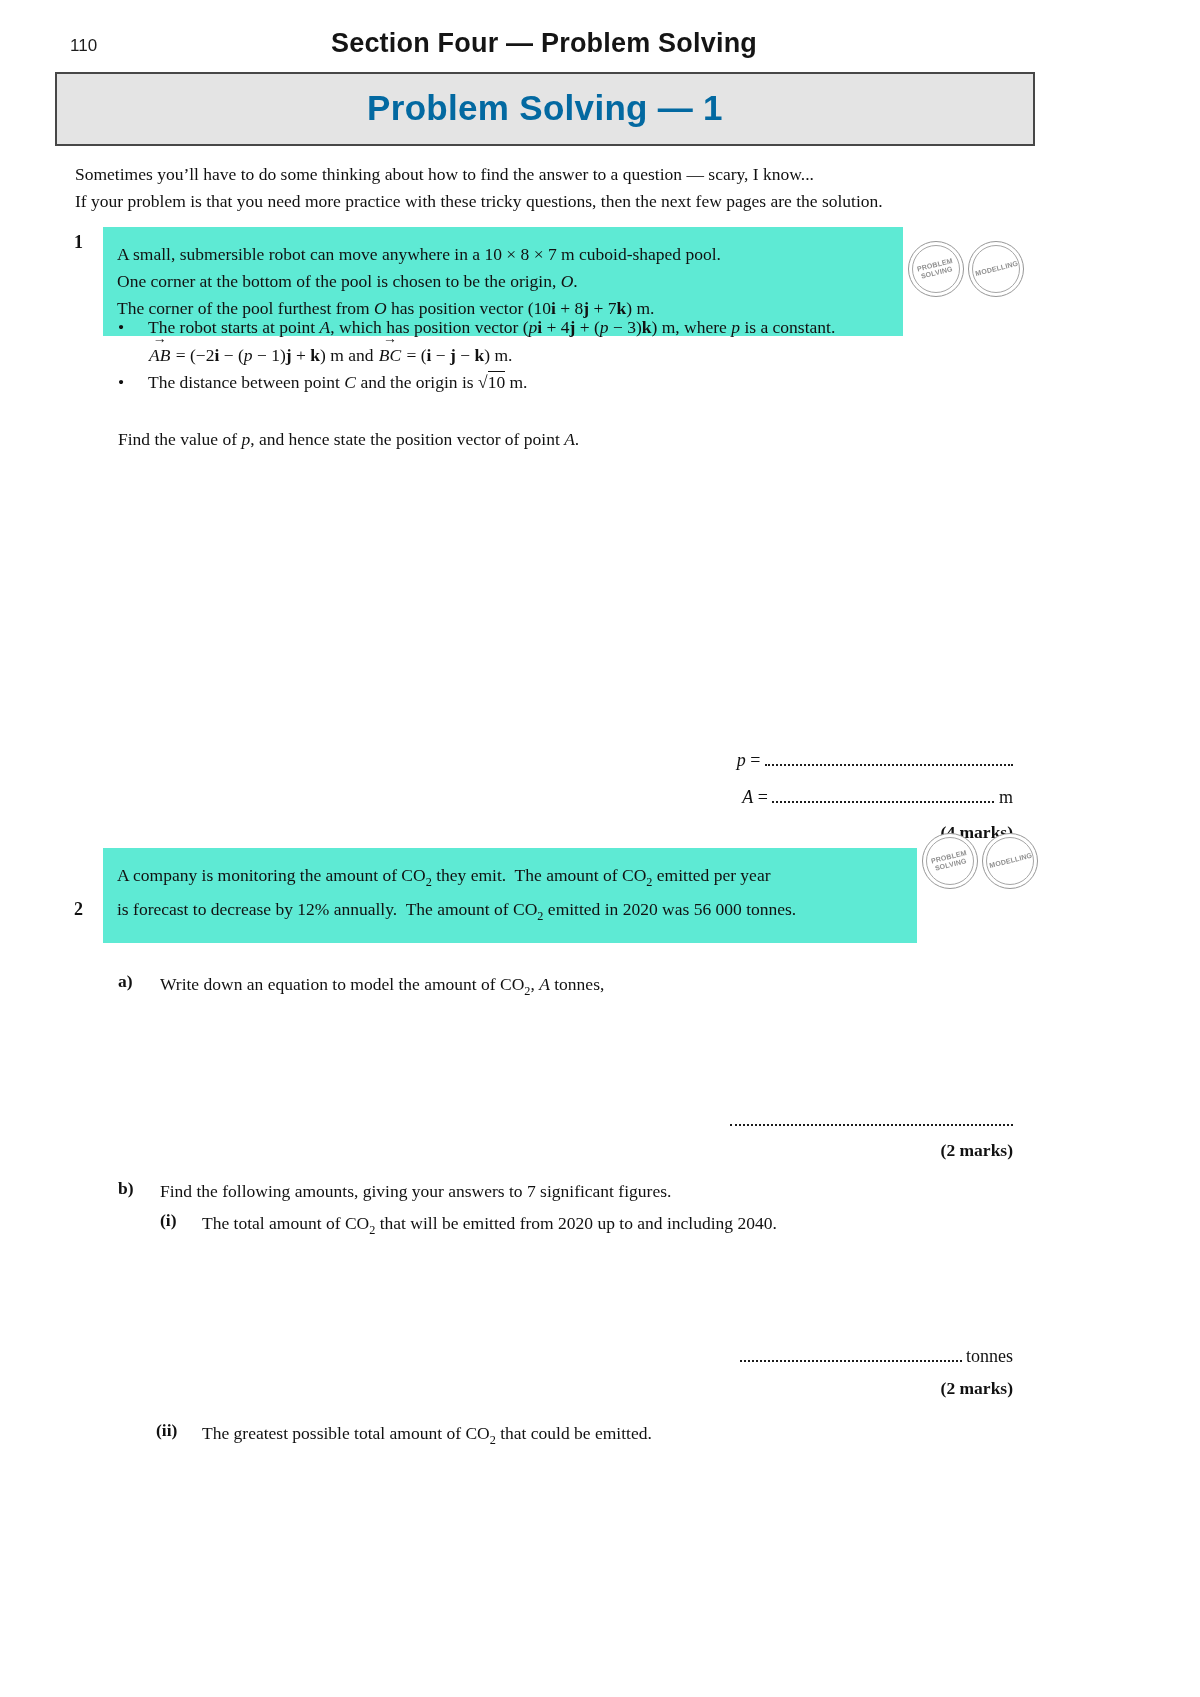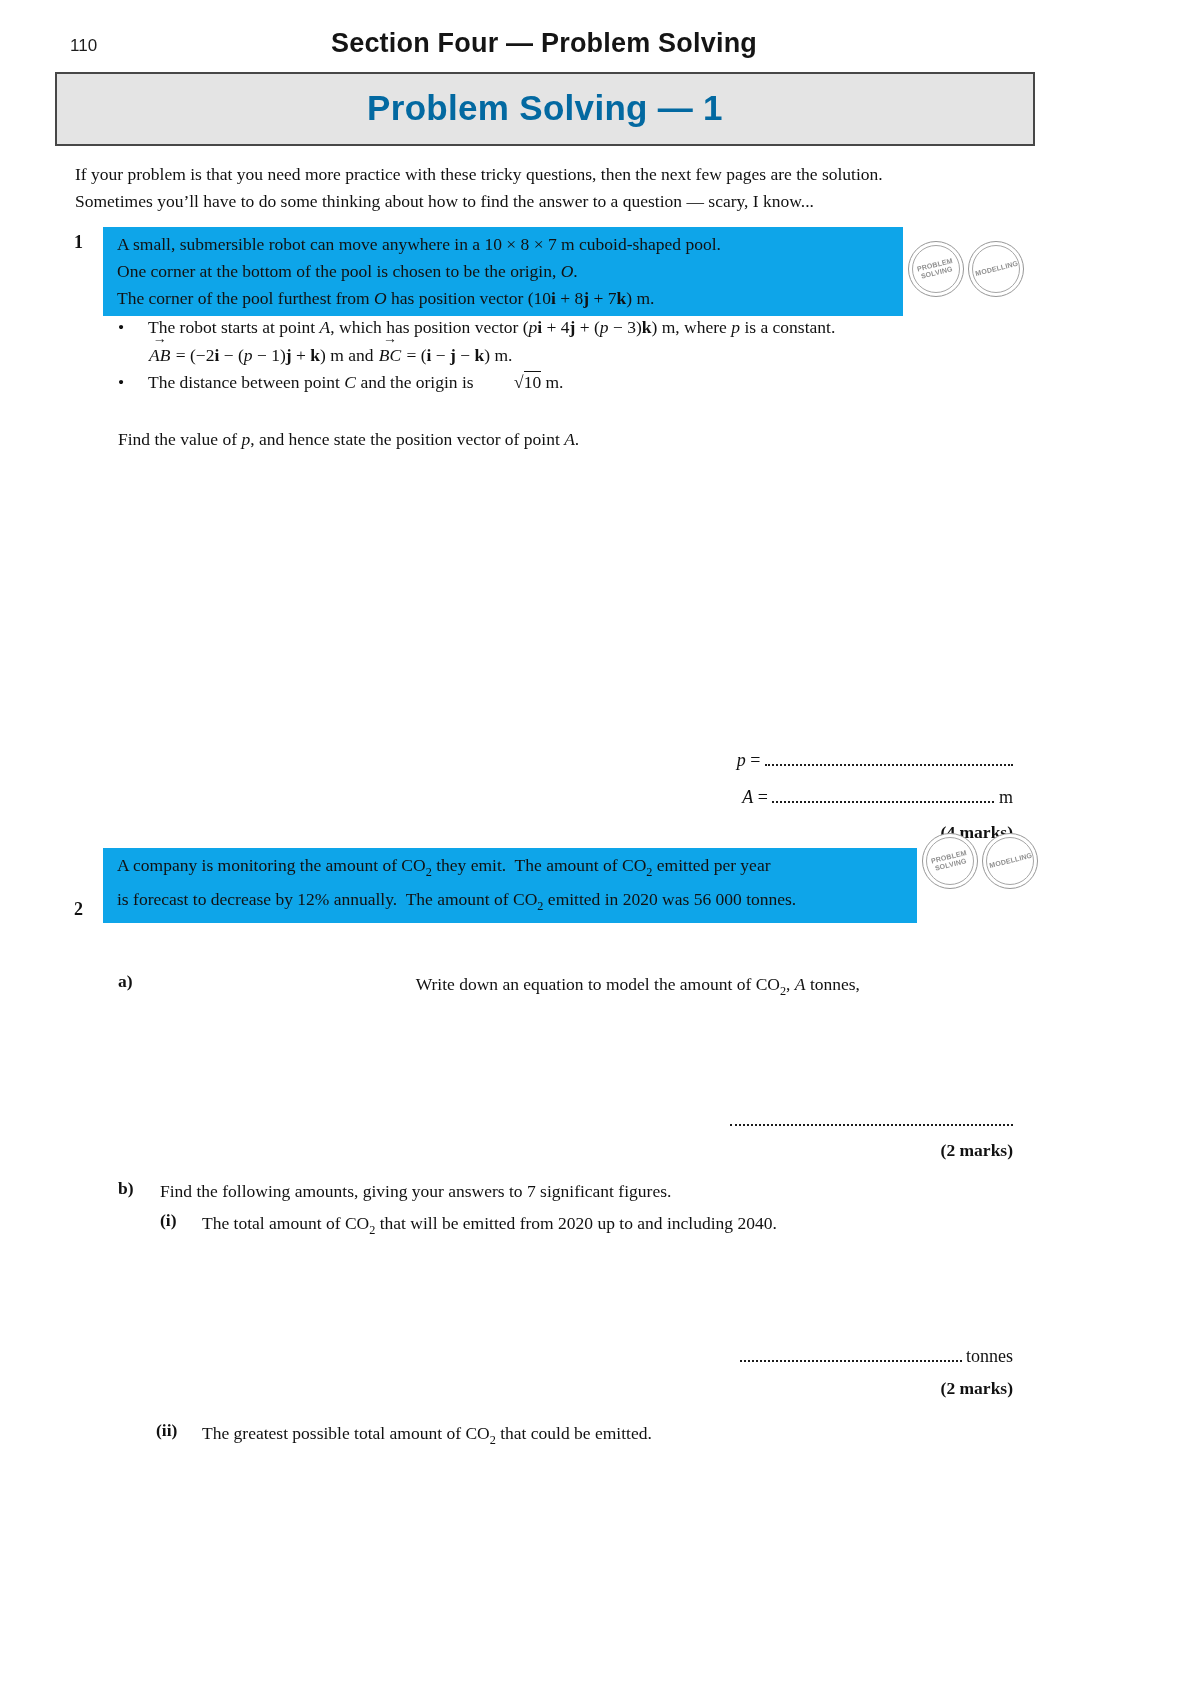--- a/index.html
+++ b/index.html
@@ -21,21 +21,21 @@
   .title-box { left:55px; top:72px; width:976px; height:70px;
                background:#e4e4e4; border:2px solid #474747; }
   .title-box .page-title { width:100%; line-height:68px; text-align:center;
                font-size:35px; font-weight:700; color:#0369a1; letter-spacing:0.3px; }
 
   
   .intro { left:75px; top:161px; width:960px; font-size:17.5px; line-height:27px; }
 
   
   .q-number { font-size:18px; font-weight:700; }
-  .q-box { background:#0ea5e9; font-size:17.5px; line-height:27px; padding:4px 14px; }
+  .q-box { background:#5eead4; font-size:17.5px; line-height:27px; padding:14px 14px; }
   .q1-box { left:103px; top:227px; width:772px; }
   .q2-box { left:103px; top:848px; width:786px; }
 
   
   .stamp-group { display:flex; gap:4px; }
   .stamp { position:relative; width:54px; height:54px; border-radius:50%;
            border:1.5px solid #979797; background:#fff;
            display:inline-flex; align-items:center; justify-content:center; }
   .stamp::before { content:""; position:absolute; inset:3px; border:1px solid #a5a5a5; border-radius:50%; }
   .stamp-text { transform:rotate(-14deg); font-family:"Liberation Sans",sans-serif;
@@ -44,21 +44,21 @@
 
   
   .bullets { left:118px; top:314px; width:910px; font-size:17.5px; line-height:27.5px; }
   .bullet-row .bullet-marker { display:inline-block; width:30px; }
   .vector-line { padding-left:30px; }
   .find-line { left:118px; top:429px; font-size:17.5px; }
 
   .vec { font-style:italic; position:relative; display:inline-block; padding:0 1px; }
   .vec::before { content:"\2192"; position:absolute; left:0; right:0; top:-0.70em;
                  font-size:0.8em; font-style:normal; text-align:center; line-height:1; }
-  .sqrt { white-space:nowrap;margin-left:36px; }
+  .sqrt { white-space:nowrap; }
   .rad { border-top:1.3px solid #111; }
 
   
   .answer-row { white-space:nowrap; font-size:18px; }
   .dotline { display:inline-block; border-bottom:2.2px dotted #1c1c1c; height:14px; }
   .marks { font-size:17.5px; font-weight:700; }
   .r-align { right:187px; text-align:right; }
 
   
   .part-label { font-size:17.5px; font-weight:700; }
@@ -75,22 +75,22 @@
 <div id="page">
 
   <div class="abs page-number sans">110</div>
   <div class="abs header-title sans">Section Four — Problem Solving</div>
 
   <div class="abs title-box">
     <div class="page-title sans">Problem Solving — 1</div>
   </div>
 
   <div class="abs intro">
+    <div>Sometimes you’ll have to do some thinking about how to find the answer to a question — scary, I know...</div>
     <div>If your problem is that you need more practice with these tricky questions, then the next few pages are the solution.</div>
-    <div>Sometimes you’ll have to do some thinking about how to find the answer to a question — scary, I know...</div>
   </div>
 
   <div class="abs q-number" style="left:74px; top:232px;">1</div>
 
   <div class="abs q-box q1-box">
     <div>A small, submersible robot can move anywhere in a 10 × 8 × 7 m cuboid-shaped pool.</div>
     <div>One corner at the bottom of the pool is chosen to be the origin, <i>O</i>.</div>
     <div>The corner of the pool furthest from <i>O</i> has position vector (10<b>i</b> + 8<b>j</b> + 7<b>k</b>) m.</div>
   </div>
 
@@ -136,21 +136,21 @@
   <div class="abs stamp-group" style="left:922px; top:834px; top:833px;">
     <div class="stamp">
       <span class="stamp-text">PROBLEM SOLVING</span>
     </div>
     <div class="stamp">
       <span class="stamp-text">MODELLING</span>
     </div>
   </div>
 
   <div class="abs part-label" style="left:118px; top:971px;">a)</div>
-  <div class="abs part-text" style="left:160px; top:971px; width:700px;text-align:right;">
+  <div class="abs part-text" style="left:160px; top:971px; width:700px;">
     <div>Write down an equation to model the amount of CO<sub>2</sub>, <i>A</i> tonnes,</div>
   </div>
   <div class="abs answer-row r-align" style="top:1110px;">
     <span class="dotline" style="width:283px;"></span>
   </div>
   <div class="abs marks r-align" style="top:1140px;">(2 marks)</div>
 
   <div class="abs part-label" style="left:118px; top:1178px;">b)</div>
   <div class="abs part-text" style="left:160px; top:1178px; width:820px;">Find the following amounts, giving your answers to 7 significant figures.</div>
 

